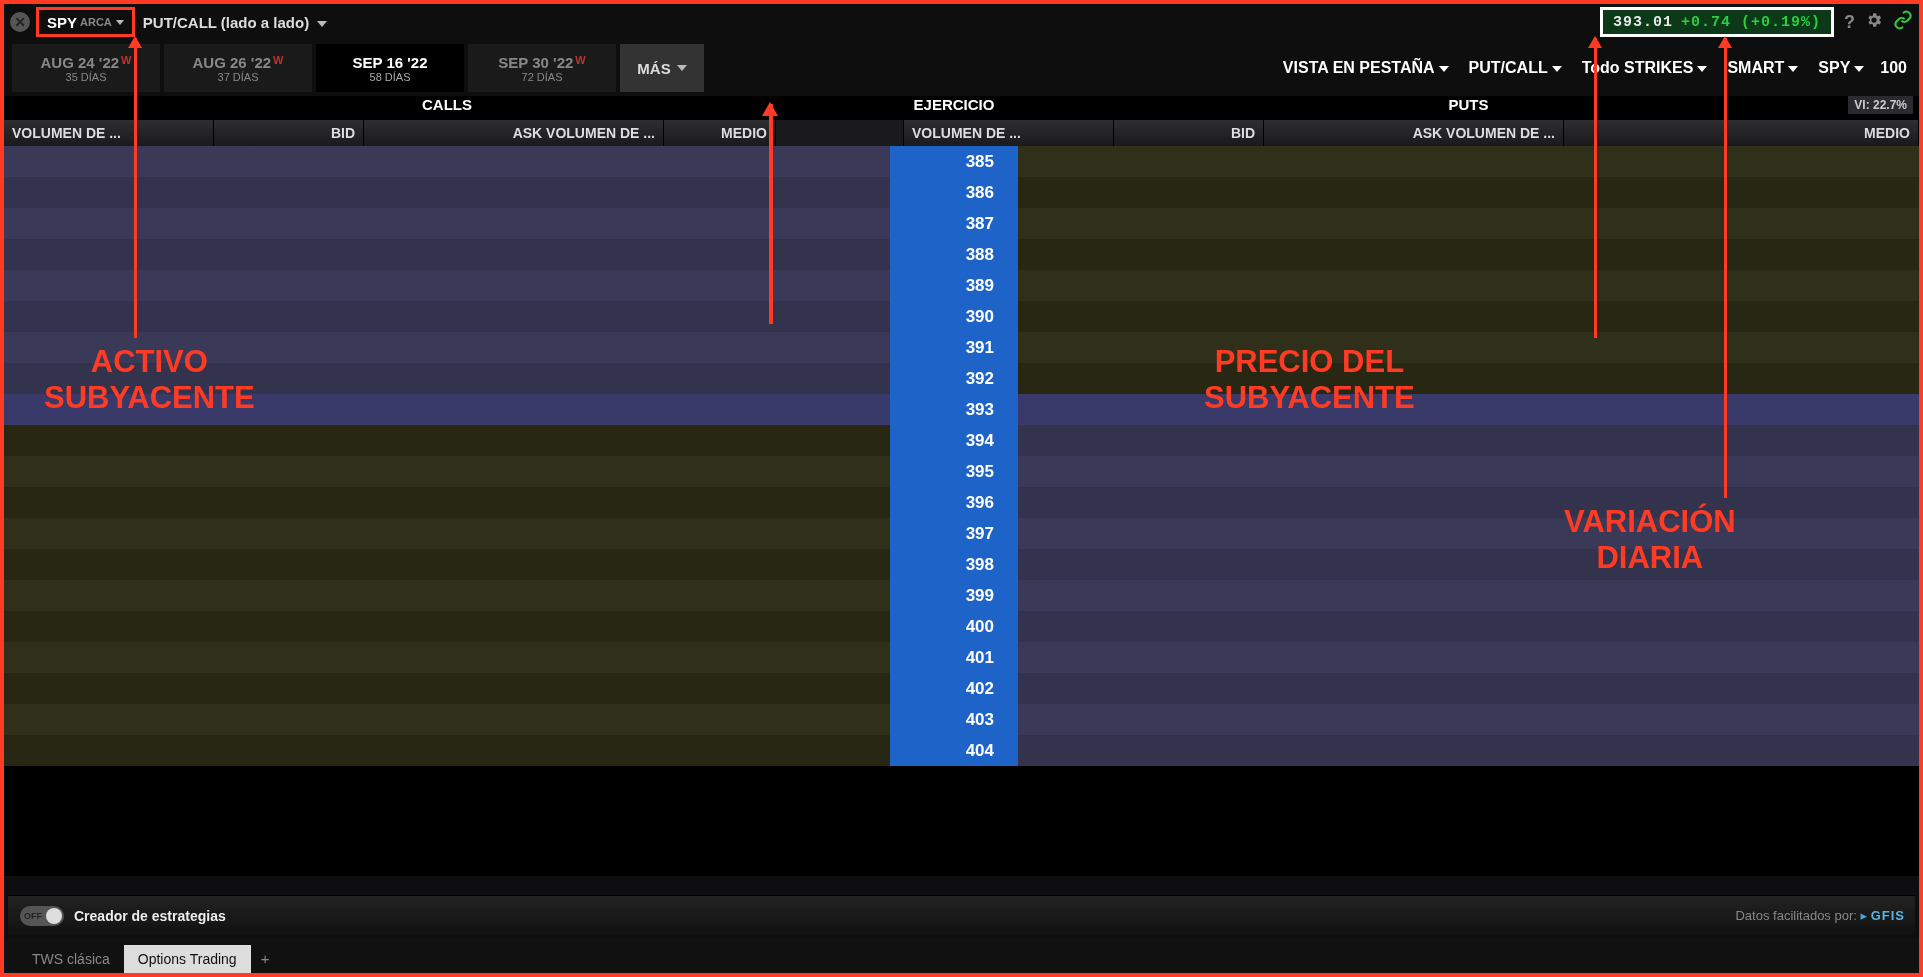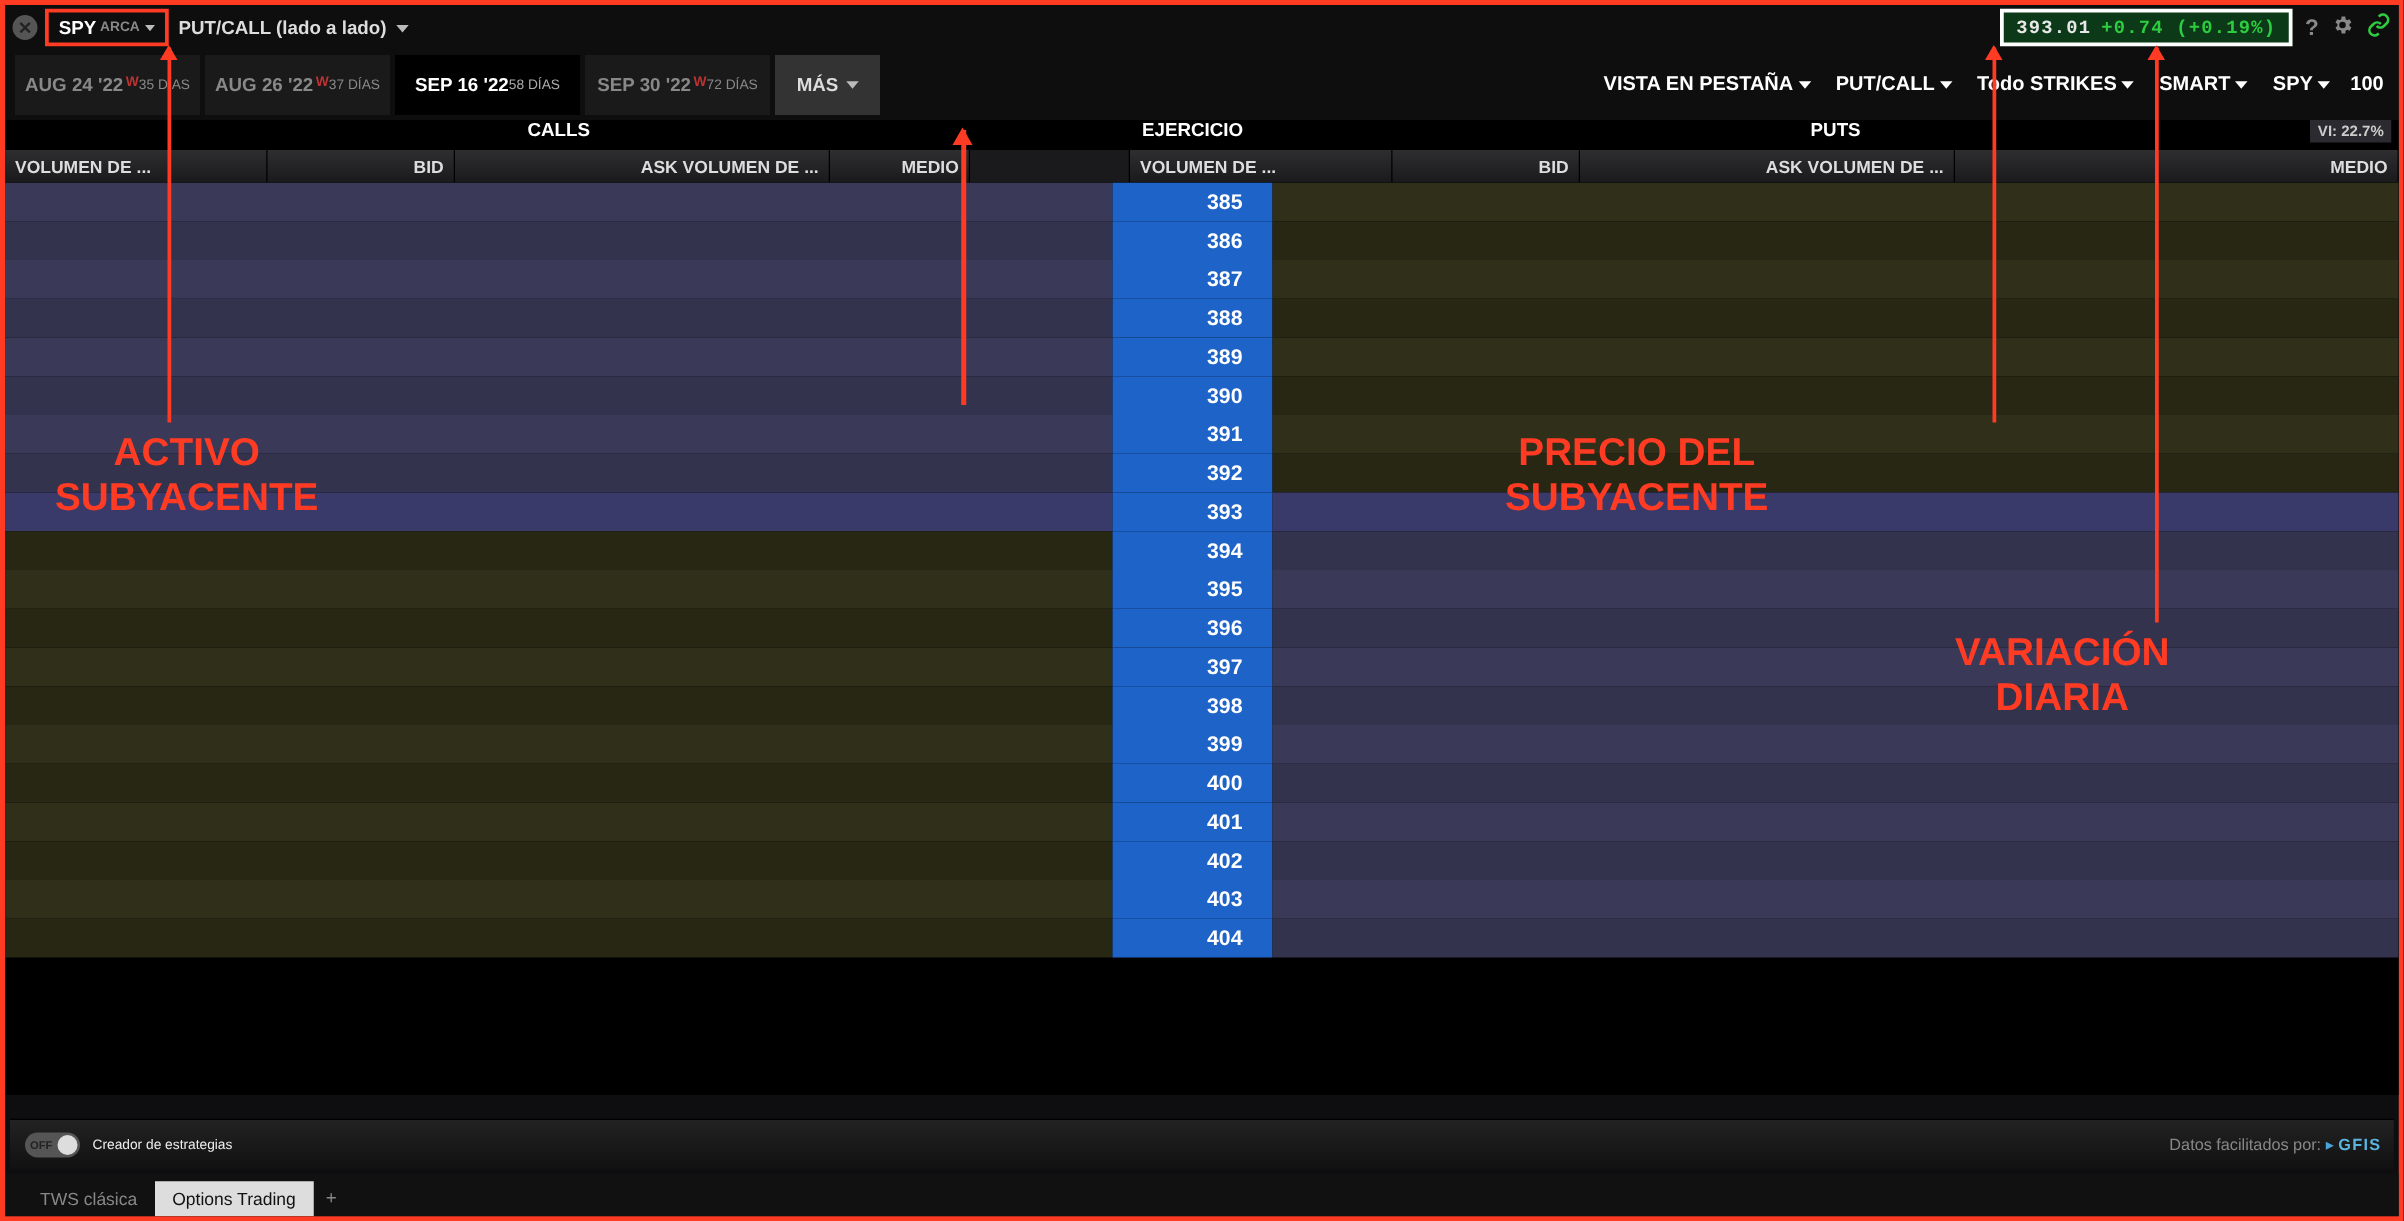--- a/index.html
+++ b/index.html
@@ -13,21 +13,21 @@
 .caret{display:inline-block;width:0;height:0;border-left:5px solid transparent;border-right:5px solid transparent;border-top:6px solid #bbb;margin-left:4px;vertical-align:middle}
 .caret-sm{border-left:4px solid transparent;border-right:4px solid transparent;border-top:5px solid #bbb}
 .view-label{color:#ddd;margin-left:8px;font-weight:700}
 .spacer{flex:1}
 .price-box{display:flex;align-items:center;background:#0c3a18;border:3px solid #ffffff;padding:2px 10px;height:30px;font-family:'Courier New',monospace}
 .price-last{color:#e8e8e8;font-weight:700;letter-spacing:1px}
 .price-chg{color:#2ecc40;font-weight:700;margin-left:8px;letter-spacing:1px}
 .top-icon{color:#888;margin-left:10px;cursor:pointer;font-size:18px}
 .link-icon{color:#2ecc40}
 .exp-row{display:flex;align-items:center;height:56px;background:#0e0e0e;padding-left:8px}
-.exp-tab{width:148px;height:48px;margin-right:4px;display:flex;flex-direction:row;align-items:center;justify-content:center;color:#888;font-weight:700;cursor:pointer;background:#1a1a1a}
+.exp-tab{width:148px;height:48px;margin-right:4px;display:flex;flex-direction:column;align-items:center;justify-content:center;color:#888;font-weight:700;cursor:pointer;background:#1a1a1a}
 .exp-tab.active{background:#000;color:#fff}
 .exp-date{font-size:15px}
 .exp-date .w{color:#b33;font-size:11px;vertical-align:top;margin-left:2px}
 .exp-days{font-size:11px;font-weight:400;color:#888}
 .exp-tab.active .exp-days{color:#aaa}
 .mas-btn{width:84px;height:48px;background:#333;color:#ddd;display:flex;align-items:center;justify-content:center;font-weight:700;cursor:pointer}
 .filters{display:flex;margin-left:auto;padding-right:12px;color:#fff;font-weight:700;font-size:16px}
 .filter{margin-left:20px;cursor:pointer;white-space:nowrap}
 .filter .caret{border-top-color:#fff}
 .mult{margin-left:16px;font-weight:700}
@@ -55,21 +55,21 @@
 .row.itm-call .cell-puts{background:#2f2f1a}
 .row.itm-call.alt .cell-puts{background:#272714}
 .row.otm-call .cell-side{background:#2f2f1a}
 .row.otm-call.alt .cell-side{background:#272714}
 .row.otm-call .cell-puts{background:#3a3a58}
 .row.otm-call.alt .cell-puts{background:#33334d}
 .row.atm .cell-side,.row.atm .cell-puts{background:#3a3a6a}
 .footer{position:absolute;bottom:38px;left:4px;right:4px;height:40px;background:linear-gradient(#222,#111);display:flex;align-items:center;padding:0 12px;border-top:1px solid #000}
 .toggle{width:44px;height:20px;background:#555;border-radius:10px;position:relative;margin-right:10px;font-size:9px;color:#222;font-weight:700;display:flex;align-items:center;padding-left:4px}
 .toggle::after{content:"";position:absolute;right:2px;width:16px;height:16px;background:#ddd;border-radius:50%}
-.strategy{color:#eee;font-weight:400;font-size:11px}
+.strategy{color:#eee;font-weight:700;font-size:14px}
 .provider{position:absolute;right:10px;color:#888;font-size:13px}
 .provider b{color:#5bb4e0;font-weight:700;letter-spacing:1px}
 .tabs{position:absolute;bottom:0;left:0;right:0;height:34px;background:#111;display:flex;align-items:flex-end;padding-left:14px}
 .tab{padding:6px 14px;color:#888;font-size:14px;cursor:pointer}
 .tab.active{background:#ddd;color:#111}
 .plus{color:#888;padding:6px 10px;cursor:pointer}
 .annot{position:absolute;color:#ff3b24;font-weight:800;pointer-events:none;text-align:center;line-height:1.15}
 .annot.big{font-size:52px}
 .annot.med{font-size:31px}
 .arrow{position:absolute;background:#ff3b24;pointer-events:none}

